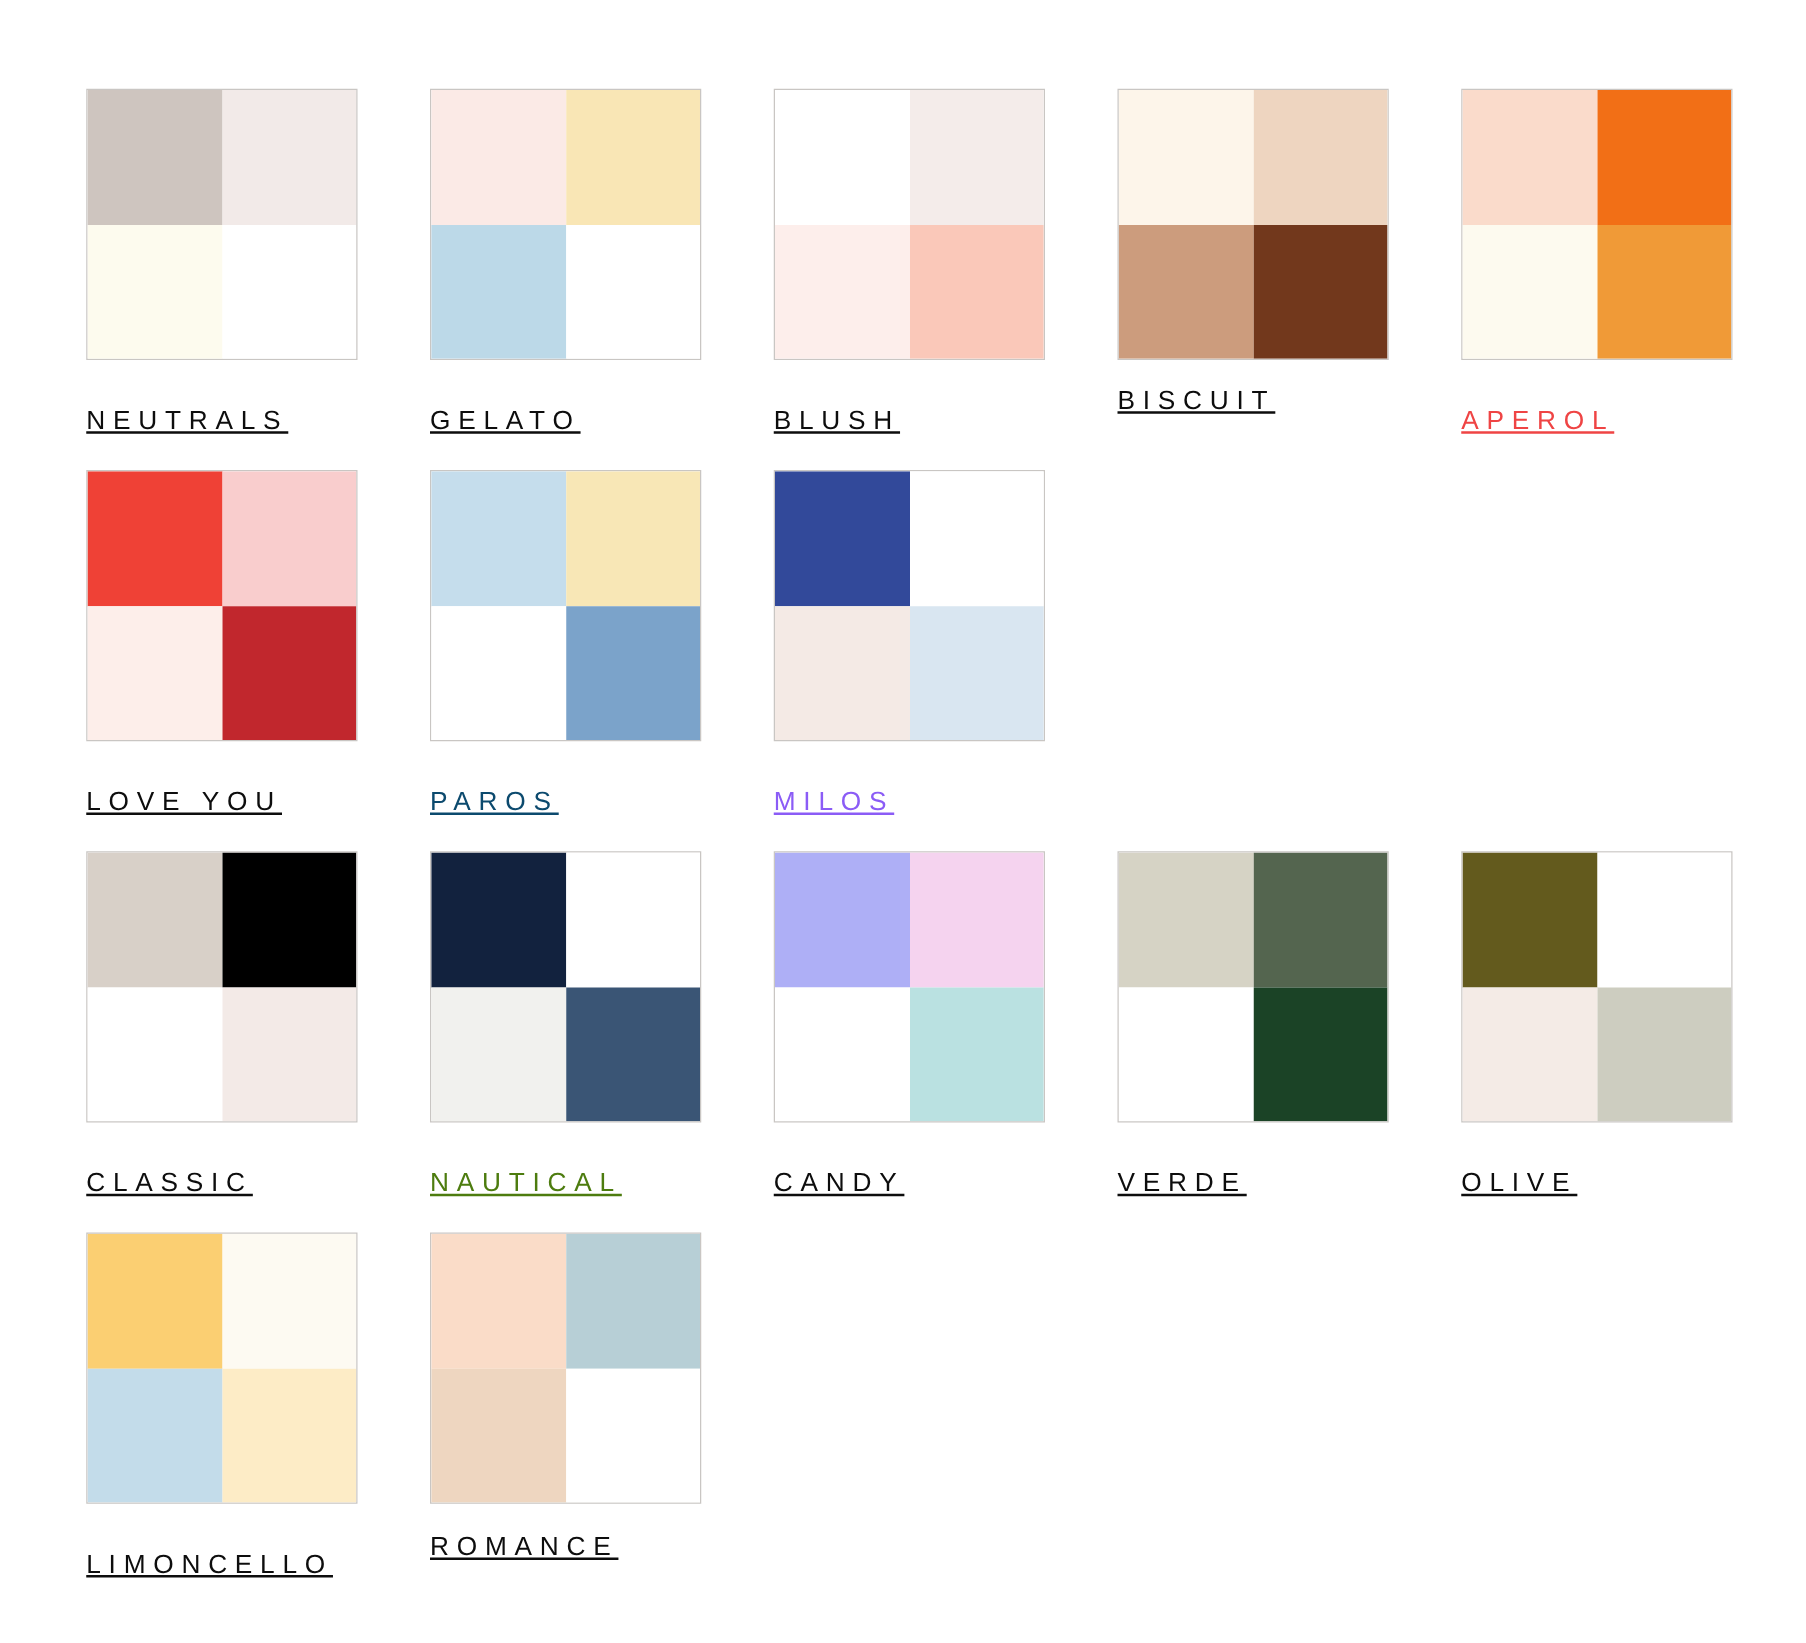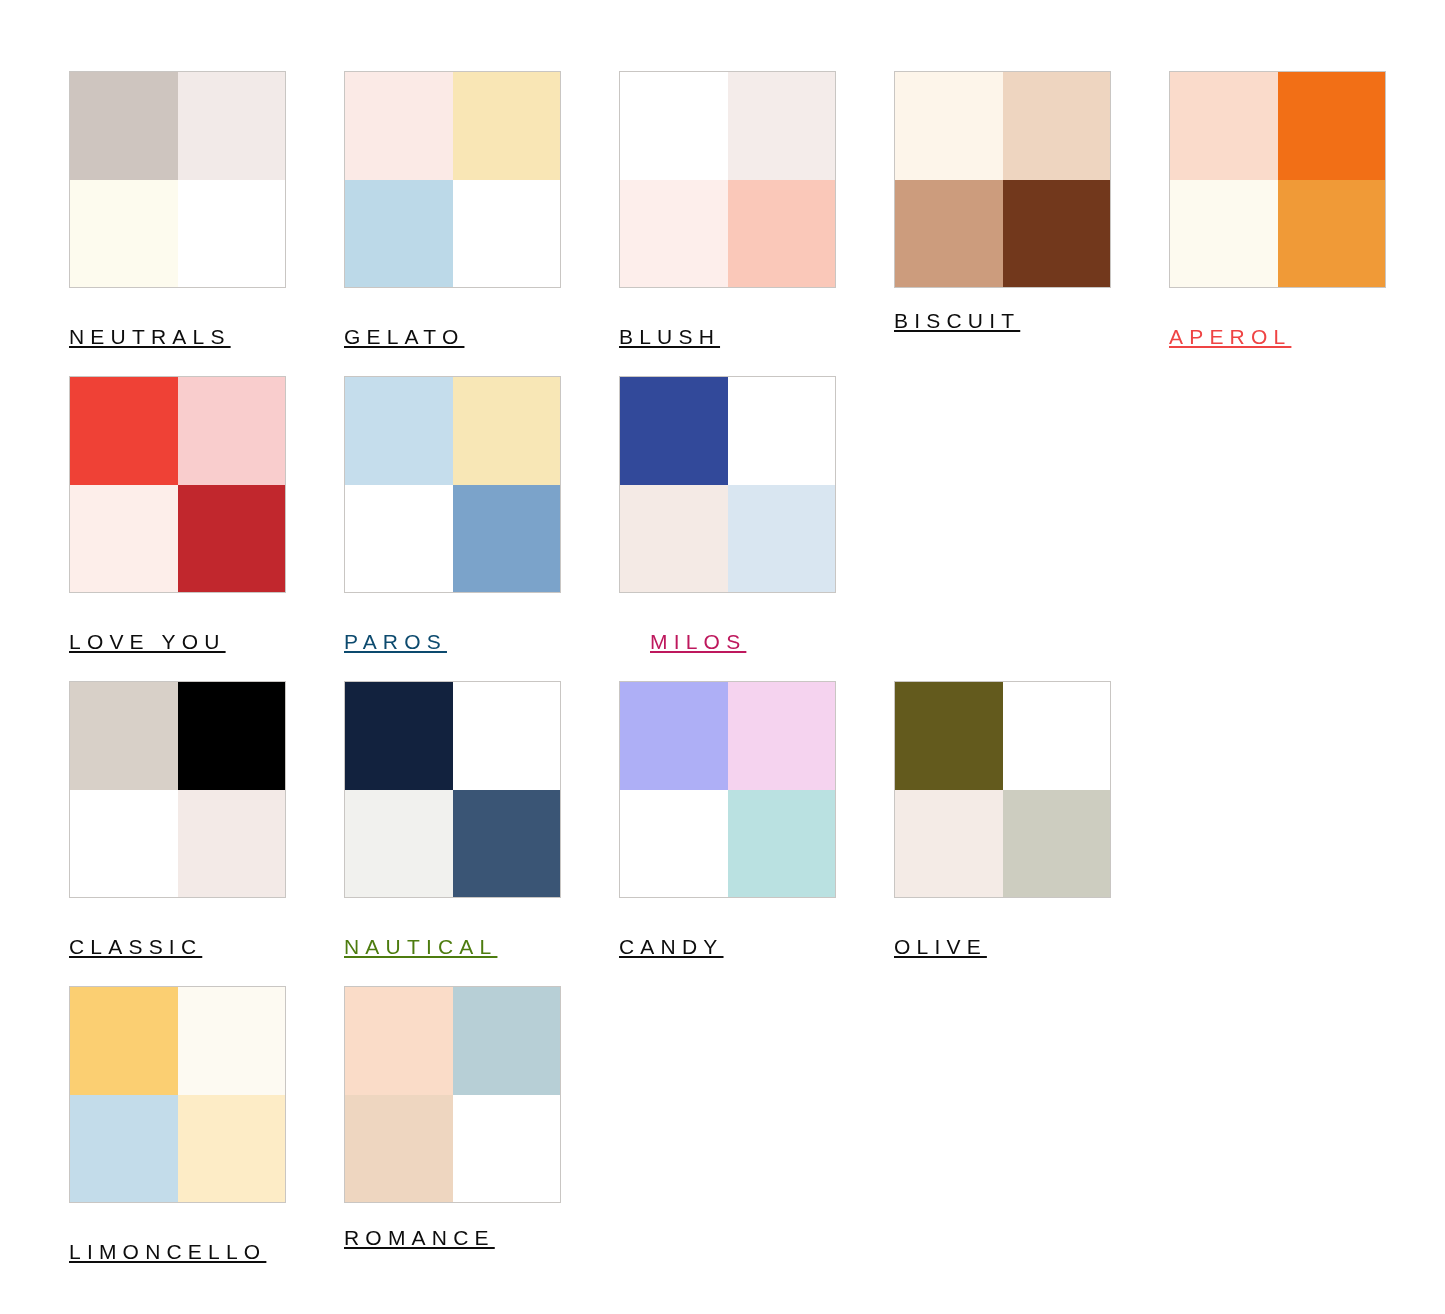--- a/index.html
+++ b/index.html
@@ -128,21 +128,21 @@
         </div>
         <div class="palette-label" style="color: #0c4a6e;">PAROS</div>
       </div>
       <div class="palette-card">
         <div class="swatch-grid" style="border-color: rgb(201, 198, 195);">
           <div class="swatch-cell" style="background-color: rgb(50, 73, 154);"></div>
           <div class="swatch-cell" style="background-color: rgb(255, 255, 255);"></div>
           <div class="swatch-cell" style="background-color: rgb(244, 234, 229);"></div>
           <div class="swatch-cell" style="background-color: rgb(217, 230, 241);"></div>
         </div>
-        <div class="palette-label" style="color: #be185d; margin-left: 31px;">MILOS</div>
+        <div class="palette-label" style="color: #8b5cf6;">MILOS</div>
       </div>
     </div>
     <div class="palette-row">
       <div class="palette-card">
         <div class="swatch-grid" style="border-color: rgb(201, 198, 195);">
           <div class="swatch-cell" style="background-color: rgb(216, 208, 200);"></div>
           <div class="swatch-cell" style="background-color: rgb(0, 0, 0);"></div>
           <div class="swatch-cell" style="background-color: rgb(255, 255, 255);"></div>
           <div class="swatch-cell" style="background-color: rgb(243, 234, 231);"></div>
         </div>
@@ -158,20 +158,29 @@
         <div class="palette-label" style="color: #4d7c0f;">NAUTICAL</div>
       </div>
       <div class="palette-card">
         <div class="swatch-grid" style="border-color: rgb(201, 198, 195);">
           <div class="swatch-cell" style="background-color: rgb(174, 175, 246);"></div>
           <div class="swatch-cell" style="background-color: rgb(245, 211, 239);"></div>
           <div class="swatch-cell" style="background-color: rgb(255, 255, 255);"></div>
           <div class="swatch-cell" style="background-color: rgb(186, 225, 225);"></div>
         </div>
         <div class="palette-label" style="color: rgb(13, 13, 13);">CANDY</div>
+      </div>
+      <div class="palette-card">
+        <div class="swatch-grid" style="border-color: rgb(201, 198, 195);">
+          <div class="swatch-cell" style="background-color: rgb(214, 211, 197);"></div>
+          <div class="swatch-cell" style="background-color: rgb(84, 101, 79);"></div>
+          <div class="swatch-cell" style="background-color: rgb(255, 255, 255);"></div>
+          <div class="swatch-cell" style="background-color: rgb(27, 67, 38);"></div>
+        </div>
+        <div class="palette-label" style="color: rgb(13, 13, 13);">VERDE</div>
       </div>
       <div class="palette-card">
         <div class="swatch-grid" style="border-color: rgb(201, 198, 195);">
           <div class="swatch-cell" style="background-color: rgb(99, 90, 29);"></div>
           <div class="swatch-cell" style="background-color: rgb(255, 255, 255);"></div>
           <div class="swatch-cell" style="background-color: rgb(244, 235, 230);"></div>
           <div class="swatch-cell" style="background-color: rgb(205, 205, 192);"></div>
         </div>
         <div class="palette-label" style="color: rgb(13, 13, 13);">OLIVE</div>
       </div>

